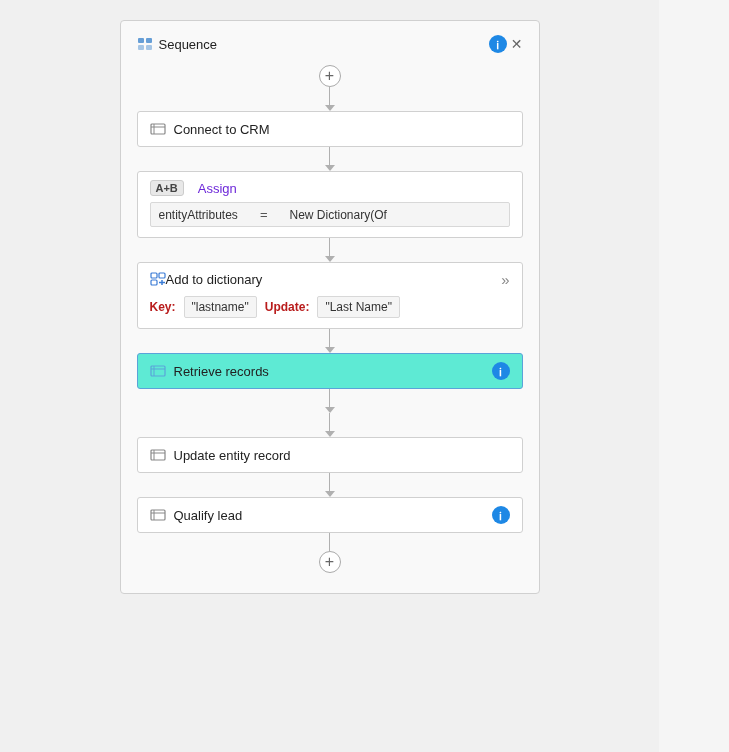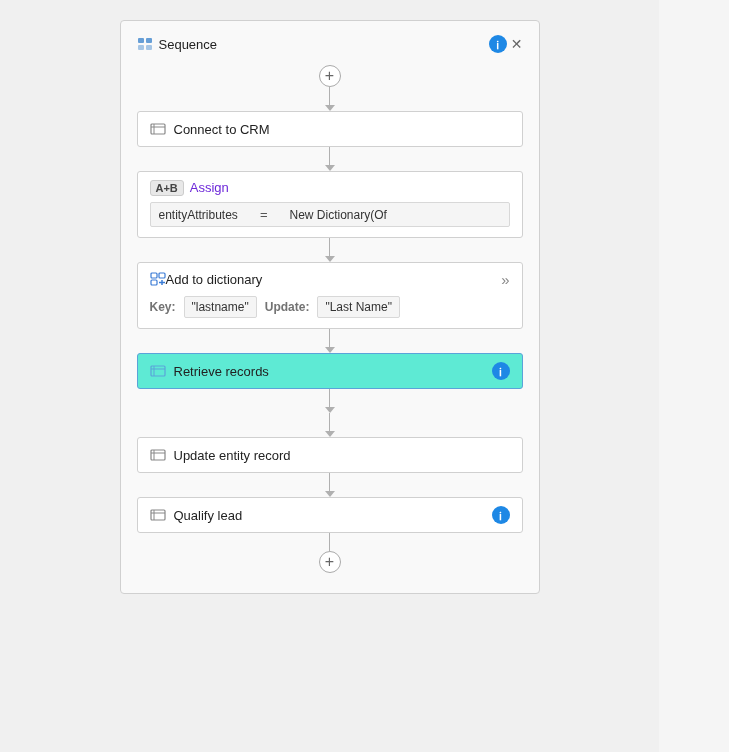--- a/index.html
+++ b/index.html
@@ -153,22 +153,22 @@
     .assign-block {
       background: white;
       border: 1.5px solid #d0d0d0;
       border-radius: 3px;
       width: 100%;
       padding: 8px 12px 10px 12px;
     }
 
     .assign-header {
       display: flex;
-      align-items: flex-start;
-      gap: 6px;
+      align-items: flex-end;
+      gap: 14px;
       margin-bottom: 6px;
     }
 
     .assign-badge {
       background: #e8e8e8;
       border: 1px solid #ccc;
       border-radius: 3px;
       padding: 1px 5px;
       font-size: 11px;
       font-weight: bold;
@@ -229,21 +229,21 @@
     }
 
     .dict-row {
       display: flex;
       align-items: center;
       gap: 8px;
       font-size: 12px;
     }
 
     .dict-label {
-      color: #737373;
+      color: #b91c1c;
       font-weight: 600;
     }
 
     .dict-value-box {
       background: #f5f5f5;
       border: 1px solid #d8d8d8;
       border-radius: 2px;
       padding: 3px 7px;
       color: #333;
       font-size: 12px;

